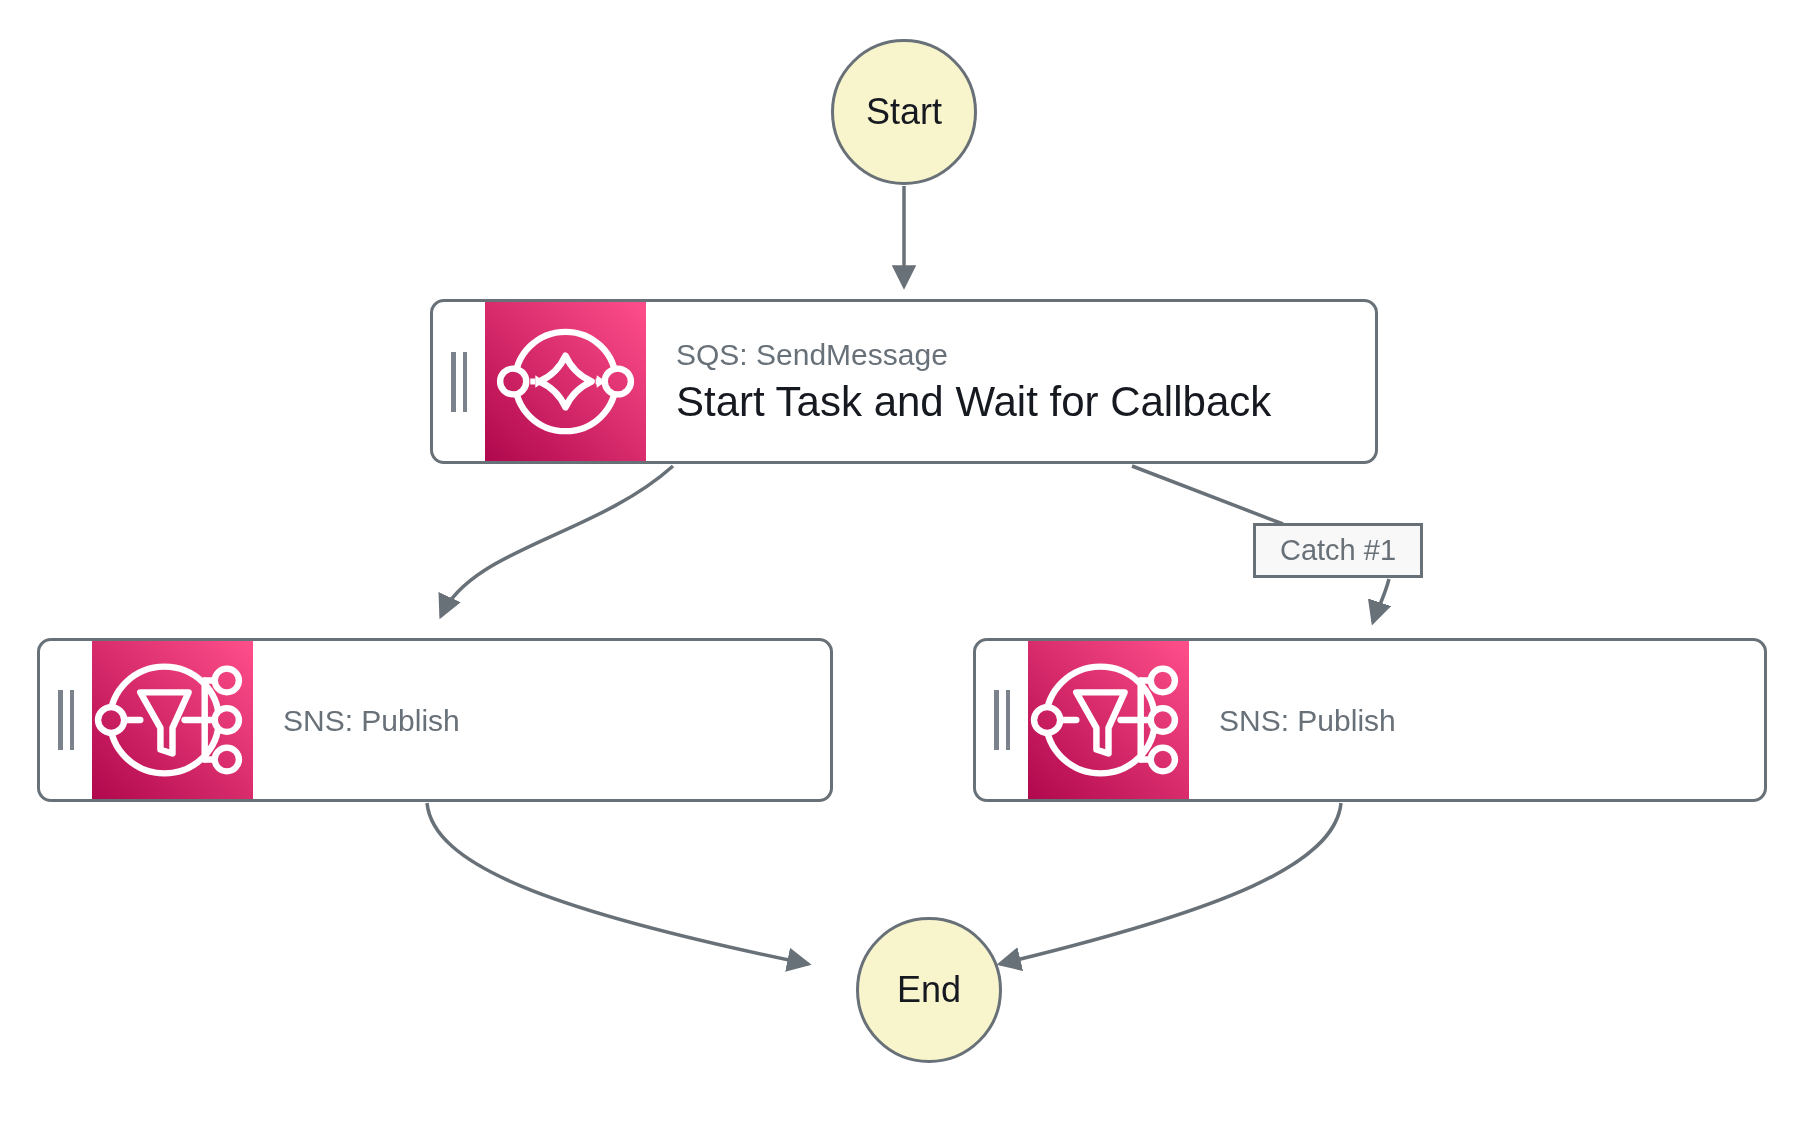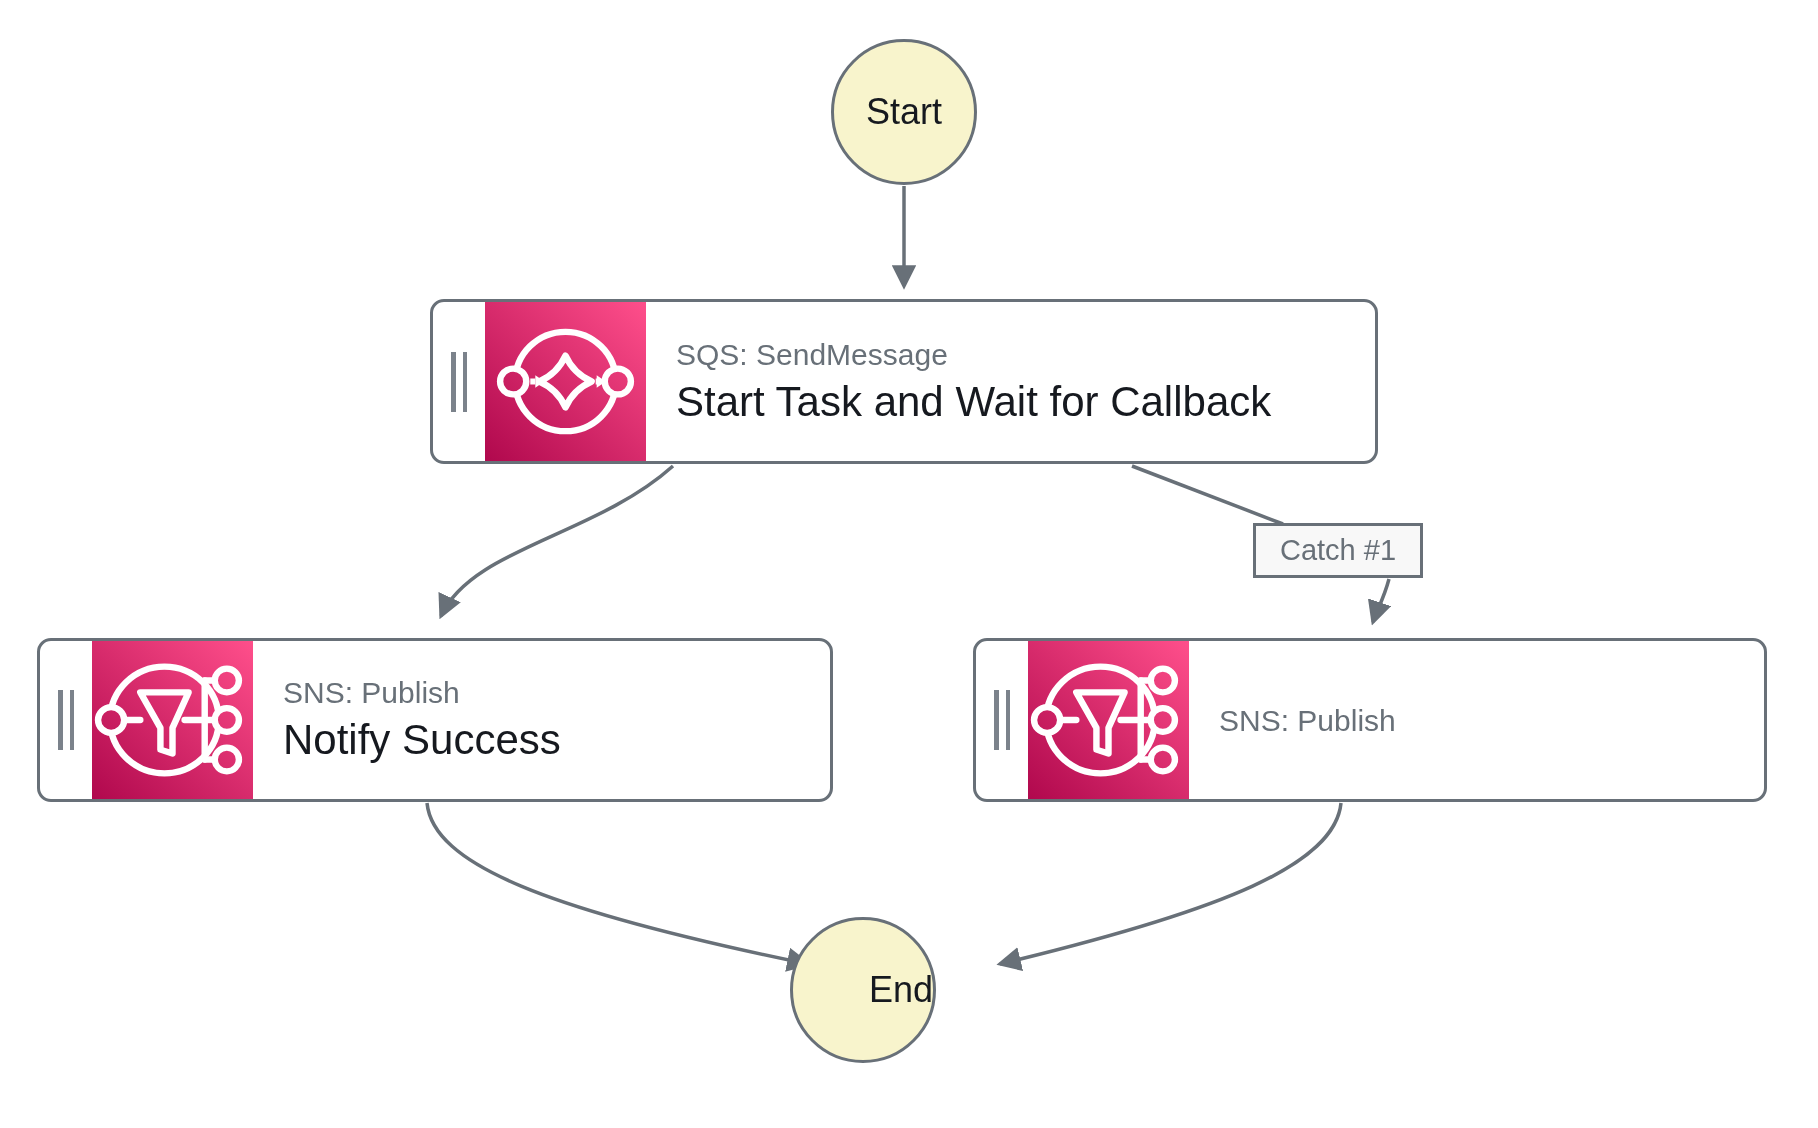--- a/index.html
+++ b/index.html
@@ -17,21 +17,21 @@
     position:absolute;
     width:146px;height:146px;
     border-radius:50%;
     background:#F8F4CC;
     border:3px solid #687078;
     display:flex;align-items:center;justify-content:center;
     font-size:36px;color:#16191F;
     box-sizing:border-box;
   }
   .terminal.start{left:831px;top:39px;}
-  .terminal.end{left:790px;top:917px;justify-content:flex-end;}
+  .terminal.end{left:856px;top:917px;}
 
   .task{
     position:absolute;
     background:#ffffff;
     border:3px solid #687078;
     border-radius:14px;
     box-sizing:border-box;
     display:flex;align-items:stretch;
     overflow:hidden;
   }
@@ -157,21 +157,20 @@
           <line x1="56" y1="60" x2="61" y2="60"></line>
           <circle cx="67" cy="20" r="6" fill="url(#gpink2)"></circle>
           <circle cx="67" cy="40" r="6" fill="url(#gpink2)"></circle>
           <circle cx="67" cy="60" r="6" fill="url(#gpink2)"></circle>
           <circle cx="9.5" cy="40" r="6.5" fill="url(#gpink2)"></circle>
         </g>
       </svg>
     </span>
     <div class="task-text">
       <span class="svc-label">SNS: Publish</span>
-      <span class="task-name">Notify Success</span>
     </div>
   </div>
 
   <div class="task t3">
     <div class="grip">
         <i></i>
         <i></i>
       </div>
     <span class="svc-icon">
       <svg viewBox="0 0 80 80" preserveAspectRatio="none">

